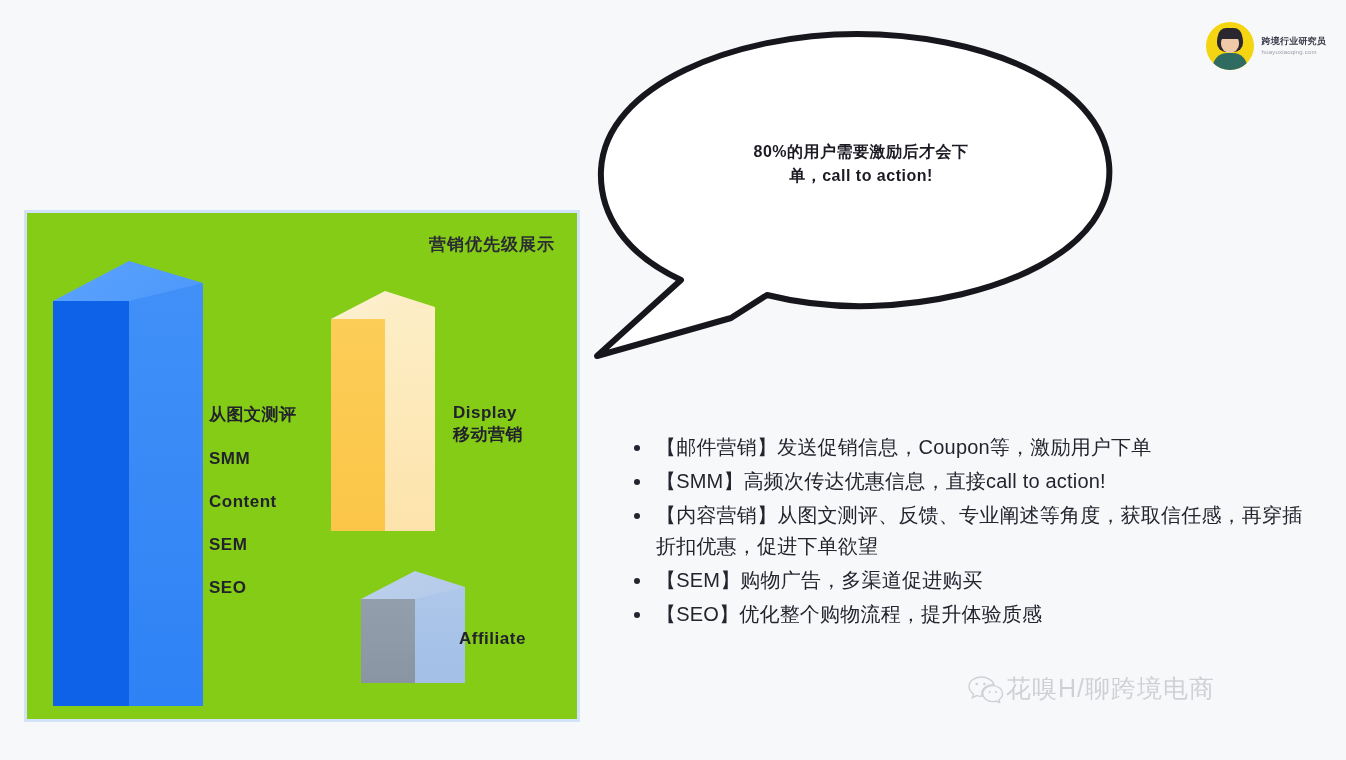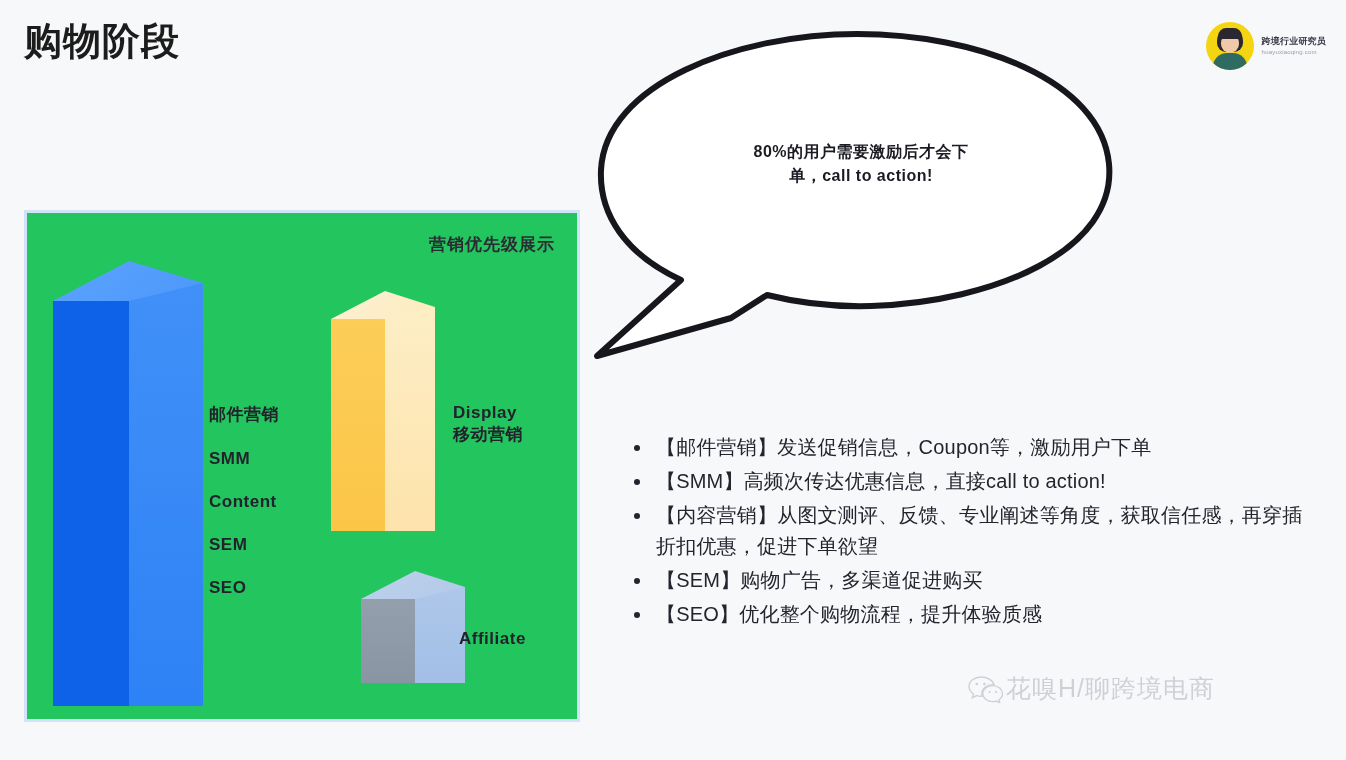--- a/index.html
+++ b/index.html
@@ -50,21 +50,21 @@
     background:#2f6b60;border-radius:14px 14px 0 0;
   }
   .badge-text{display:flex;flex-direction:column;line-height:1.1;}
   .badge-line1{font-size:9px;font-weight:bold;color:#3a3a4a;letter-spacing:0.2px;text-align:center;}
   .badge-line2{font-size:6px;color:#9a9aa8;letter-spacing:0.2px;margin-top:2px;}
 
   
   .chart-panel{
     position:absolute;left:24px;top:210px;
     width:556px;height:512px;
-    background:#22c55e;
+    background:#84cc16;
     border:3px solid #d3e3f7;
     box-sizing:border-box;
     padding-left:46px;
   }
   .chart-title{
     position:absolute;right:22px;top:20px;
     font-size:17px;font-weight:bold;color:#2b2b33;letter-spacing:1px;
   }
 
   
@@ -167,21 +167,20 @@
   .wm-text{
     font-size:25px;color:#9a9aa6;letter-spacing:1px;font-weight:normal;
   }
 </style>
 </head>
 <body>
 
 <div class="slide">
 
   <div class="title-block">
-    <div class="title-cn">购物阶段</div>
   </div>
 
   <div class="badge">
     <div class="badge-avatar">
       <div class="hair"></div>
       <div class="face"></div>
       <div class="fringe"></div>
       <div class="body"></div>
     </div>
     <div class="badge-text">
@@ -205,21 +204,21 @@
       <div class="face-side"></div>
     </div>
 
     <div class="bar3d" id="bar-grey">
       <div class="face-top"></div>
       <div class="face-front"></div>
       <div class="face-side"></div>
     </div>
 
     <div class="bar-labels" id="labels-blue">
-      <span>邮件营销</span>
+      <span>从图文测评</span>
       <span>SMM</span>
       <span>Content</span>
       <span>SEM</span>
       <span>SEO</span>
     </div>
 
     <div class="bar-labels" id="labels-yellow">
       <span>Display</span>
       <span>移动营销</span>
     </div>

